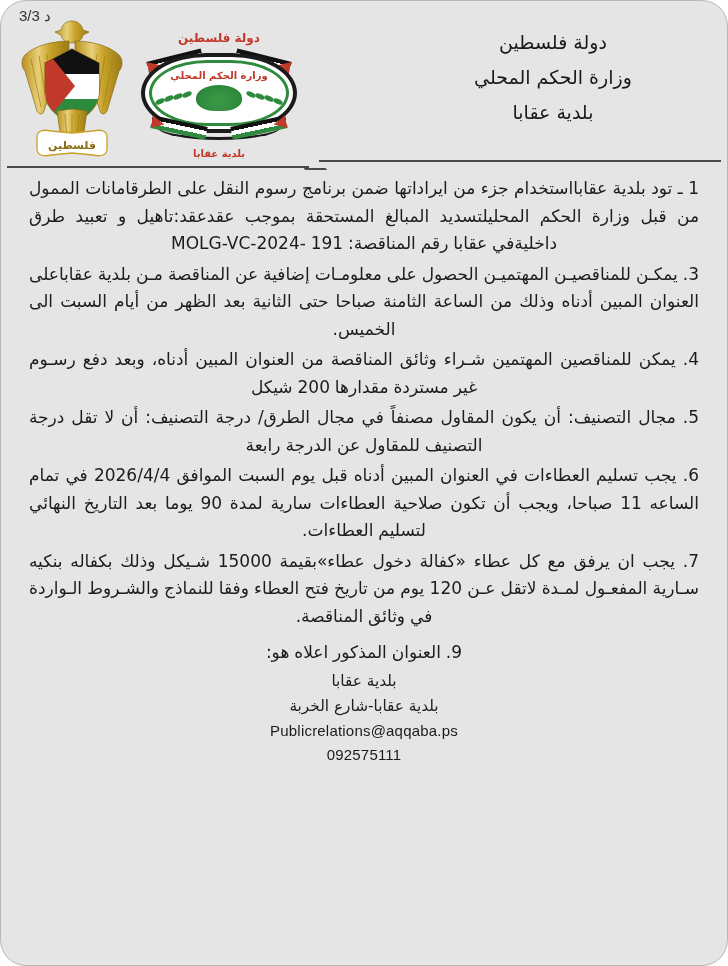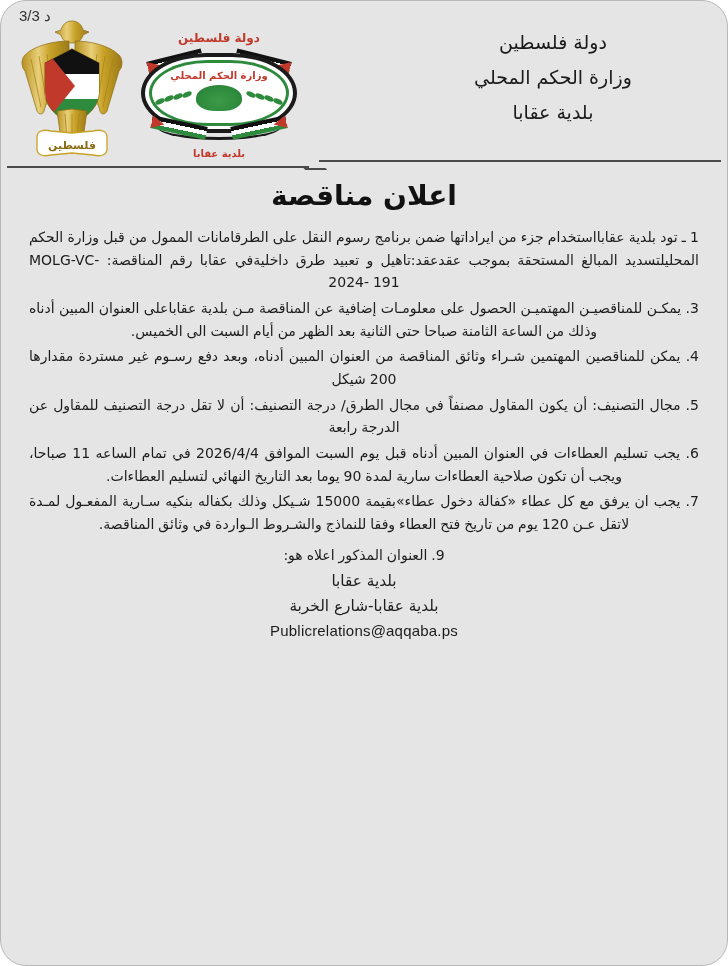--- a/index.html
+++ b/index.html
@@ -230,21 +230,21 @@
     color: #111;
     margin-top: 18px;
     letter-spacing: 0.5px;
   }
 
   
   .body-wrap {
     padding: 14px 28px 0 28px;
   }
   .clause {
-    font-size: 14px;
+    font-size: 17px;
     line-height: 1.62;
     color: #1c1c1c;
     text-align: justify;
     text-align-last: center;
     margin: 0 0 3px 0;
     word-spacing: -0.5px;
   }
   .clause.tight { text-align-last: center; margin-top: 8px; }
 
   
@@ -354,31 +354,31 @@
       <div>بلدية عقابا</div>
     </div>
 
     <div class="divider">
       <div class="seg-left"></div>
       <div class="seg-slope"></div>
       <div class="seg-right"></div>
     </div>
   </div>
 
-  <div class="doc-title">اعلان مناقصة</div>
 
   <div class="body-wrap">
     <p class="clause">1 ـ تود بلدية عقابااستخدام جزء من ايراداتها ضمن برنامج رسوم النقل على الطرقامانات الممول من قبل وزارة الحكم المحليلتسديد المبالغ المستحقة بموجب عقدعقد:تاهيل و تعبيد طرق داخليةفي عقابا رقم المناقصة: MOLG-VC-2024- 191</p>
     <p class="clause">3. يمكـن للمناقصيـن المهتميـن الحصول على معلومـات إضافية عن المناقصة مـن بلدية عقاباعلى العنوان المبين أدناه وذلك من الساعة الثامنة صباحا حتى الثانية بعد الظهر من أيام السبت الى الخميس.</p>
     <p class="clause">4. يمكن للمناقصين المهتمين شـراء وثائق المناقصة من العنوان المبين أدناه، وبعد دفع رسـوم غير مستردة مقدارها 200 شيكل</p>
     <p class="clause">5. مجال التصنيف: أن يكون المقاول مصنفاً في مجال الطرق/ درجة التصنيف: أن لا تقل درجة التصنيف للمقاول عن الدرجة رابعة</p>
     <p class="clause">6. يجب تسليم العطاءات في العنوان المبين أدناه قبل يوم السبت الموافق 2026/4/4 في تمام الساعه 11 صباحا، ويجب أن تكون صلاحية العطاءات سارية لمدة 90 يوما بعد التاريخ النهائي لتسليم العطاءات.</p>
     <p class="clause">7. يجب ان يرفق مع كل عطاء «كفالة دخول عطاء»بقيمة 15000 شـيكل وذلك بكفاله بنكيه سـارية المفعـول لمـدة لاتقل عـن 120 يوم من تاريخ فتح العطاء وفقا للنماذج والشـروط الـواردة في وثائق المناقصة.</p>
     <p class="clause tight">9. العنوان المذكور اعلاه هو:</p>
 
     <div class="address-block">
       <div>بلدية عقابا</div>
       <div>بلدية عقابا-شارع الخربة</div>
       <div class="ltr">Publicrelations@aqqaba.ps</div>
+      <div class="ltr">092575111</div>
     </div>
   </div>
 
 </div>
 
 </body></html>

